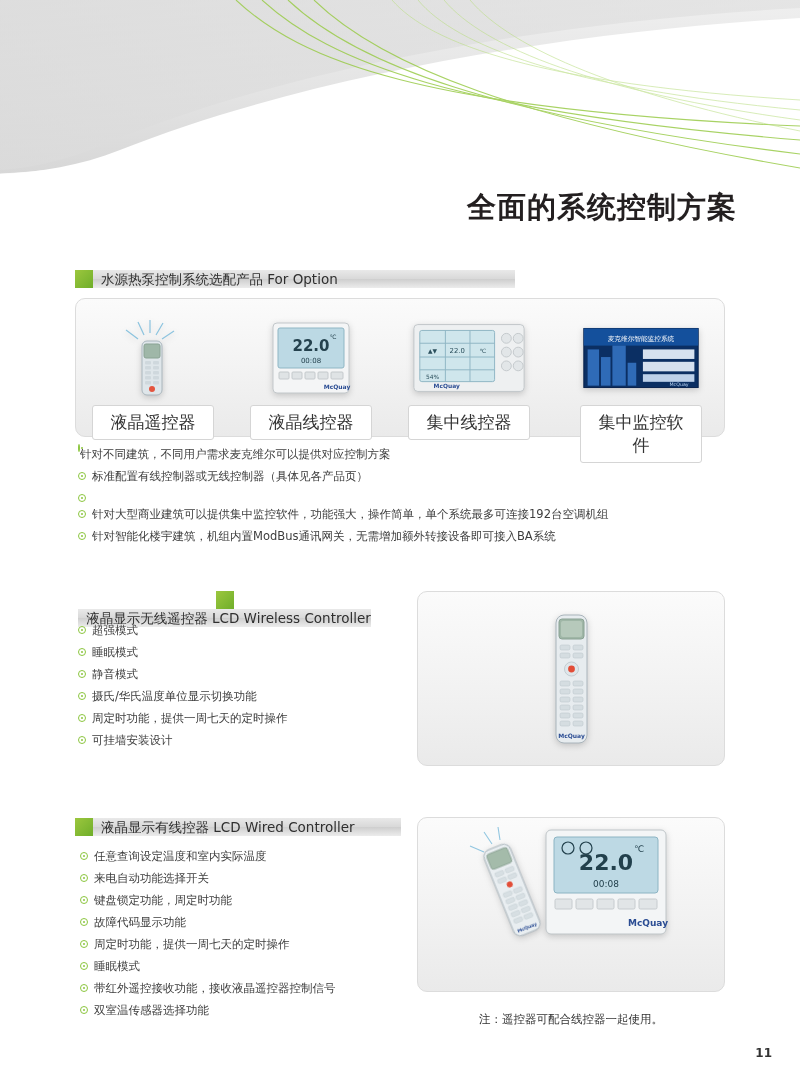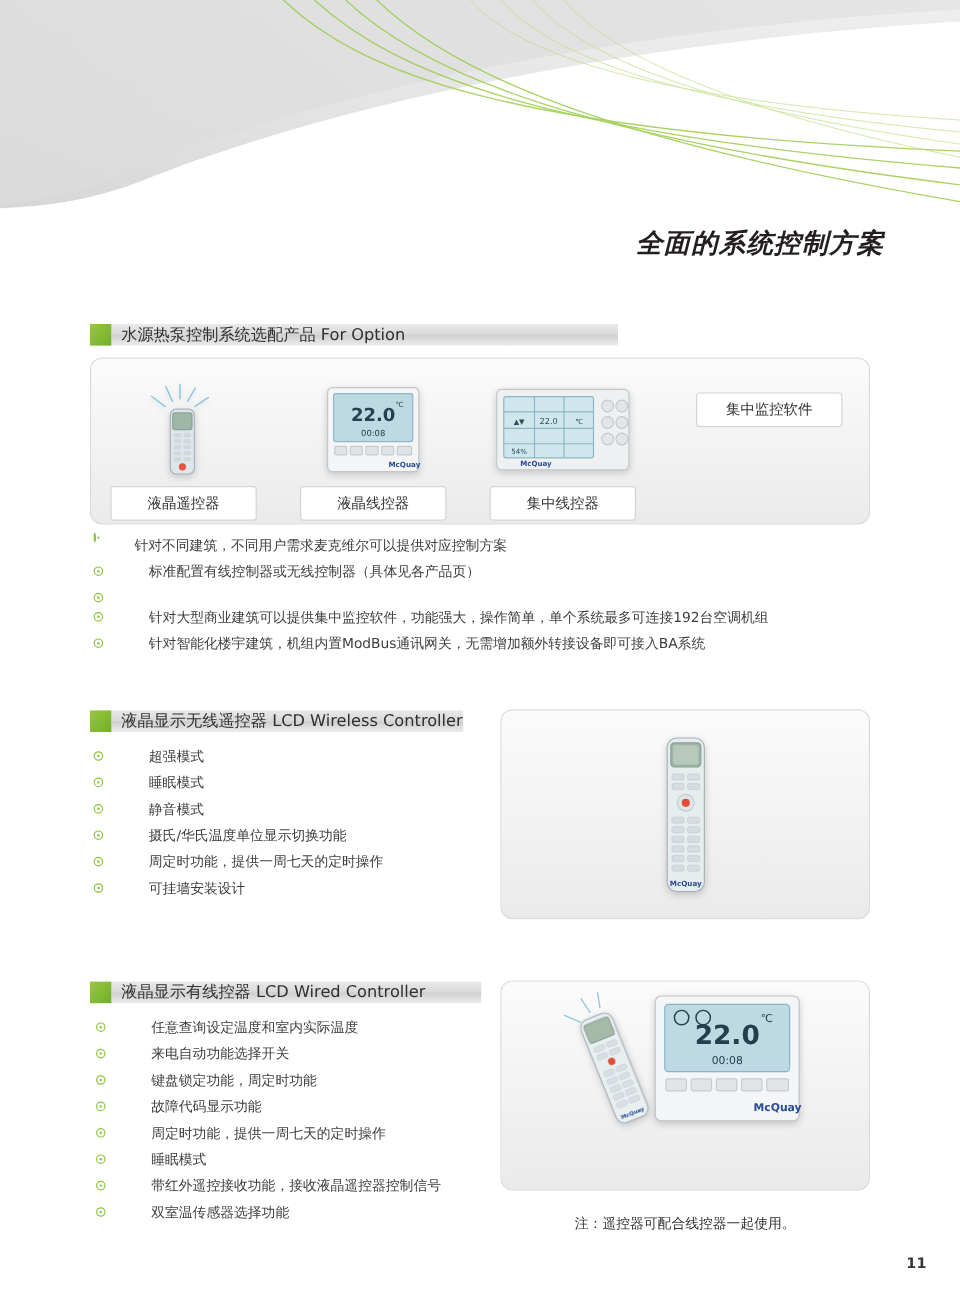--- a/index.html
+++ b/index.html
@@ -17,23 +17,22 @@
   .header-band {
     position:absolute; left:0; top:0; width:800px; height:175px;
     overflow:hidden;
   }
   .header-band svg { display:block; }
 
   
   .page-title {
     position:absolute; left:0; top:188px; width:737px;
     text-align:right;
-    font-size:22px; font-weight:bold; color:#231f20;
+    font-size:29px; font-weight:bold; color:#231f20;
     letter-spacing:1px;
-    font-style:italic;
   }
 
   
   .sec-head {
     position:absolute; height:20px;
     display:flex; align-items:center;
   }
   .sec-head .sq {
     width:18px; height:18px; flex:0 0 18px;
     background:linear-gradient(135deg,#9cc73e 0%,#6fae2a 100%);
@@ -45,21 +44,21 @@
   }
   .sec-head .bar span {
     padding-left:8px; font-size:13.5px; color:#2f2f2f; white-space:nowrap;
     line-height:18px;
   }
 
   
   .bullets { position:absolute; }
   .bullets .line {
     display:flex; align-items:flex-start;
-    font-size:11.5px; color:#3d3d3d; line-height:20px; margin-bottom:2px;gap:32px;
+    font-size:11.5px; color:#3d3d3d; line-height:20px; margin-bottom:2px;
   }
   .dot {
     width:8px; height:8px; flex:0 0 8px; margin:6px 6px 0 0;
     border-radius:50%;
     border:1.5px solid #8cc63f;
     background:#ffffff;
     position:relative;
   }
   .dot:after {
     content:""; position:absolute; left:1.5px; top:1.5px;
@@ -78,21 +77,21 @@
   
   .prod {
     position:absolute; top:20px; width:122px; text-align:center;
   }
   .prod .imgbox {
     height:78px; display:flex; align-items:flex-end; justify-content:center;
   }
   .prod .cap {
     margin-top:8px;
     background:#ffffff; border:1px solid #d5d5d5; border-radius:3px;
-    font-size:12px; color:#333; padding:5px 12px;font-family:Liberation Serif, serif;
+    font-size:17px; color:#333; padding:5px 12px;font-family:Liberation Serif, serif;
   }
 
   .note {
     position:absolute; width:100%; text-align:center;
     font-size:11.5px; color:#333;
   }
 
   .pageno {
     position:absolute; right:28px; bottom:25px;
     font-size:12px; color:#333; font-weight:bold;margin-top:42px;
@@ -222,20 +221,37 @@
           <circle cx="100" cy="47" r="5"></circle>
             <circle cx="112" cy="47" r="5"></circle>
         </g>
         <text x="26" y="70" font-size="6" fill="#2a4c93" font-weight="bold">McQuay</text>
       </svg>
     </div>
     <div class="cap">集中线控器</div>
   </div>
 
   <div class="prod" style="left:504px;">
+    <div class="imgbox">
+      <svg width="128" height="78" viewBox="0 0 128 78" class="shadow">
+        <rect x="4" y="8" width="120" height="62" fill="#0b2f63" stroke="#06204a"></rect>
+        <rect x="4" y="8" width="120" height="18" fill="#14509c"></rect>
+        <text x="64" y="21" font-size="7" fill="#ffffff" text-anchor="middle">麦克维尔智能监控系统</text>
+        <g fill="#3b7fd4" opacity="0.75">
+          <rect x="8" y="30" width="12" height="38"></rect>
+            <rect x="22" y="38" width="10" height="30"></rect>
+          <rect x="34" y="26" width="14" height="42"></rect>
+            <rect x="50" y="44" width="9" height="24"></rect>
+        </g>
+        <rect x="66" y="30" width="54" height="10" fill="#e8f1fb" opacity="0.92"></rect>
+        <rect x="66" y="43" width="54" height="10" fill="#e8f1fb" opacity="0.92"></rect>
+        <rect x="66" y="56" width="54" height="8" fill="#cfe2f7" opacity="0.9"></rect>
+        <text x="114" y="68" font-size="5" fill="#bcd6f5" text-anchor="end">McQuay</text>
+      </svg>
+    </div>
     <div class="cap">集中监控软件</div>
   </div>
 </div>
 
 <div class="bullets" style="left:78px; top:444px; width:660px;">
   <div class="line">
     <span class="dot noDot"></span>
     <span>针对不同建筑，不同用户需求麦克维尔可以提供对应控制方案</span>
   </div>
   <div class="line">
@@ -248,21 +264,21 @@
   <div class="line">
     <span class="dot"></span>
     <span>针对大型商业建筑可以提供集中监控软件，功能强大，操作简单，单个系统最多可连接192台空调机组</span>
   </div>
   <div class="line">
     <span class="dot"></span>
     <span>针对智能化楼宇建筑，机组内置ModBus通讯网关，无需增加额外转接设备即可接入BA系统</span>
   </div>
 </div>
 
-<div class="sec-head" style="left:75px; top:591px; width:299px;">
+<div class="sec-head" style="left:75px; top:591px; width:299px;flex-direction:column;">
   <div class="sq"></div>
   <div class="bar">
     <span>液晶显示无线遥控器 LCD Wireless Controller</span>
   </div>
 </div>
 
 <div class="bullets" style="left:78px; top:620px; width:330px;">
   <div class="line">
     <span class="dot"></span>
     <span>超强模式</span>

